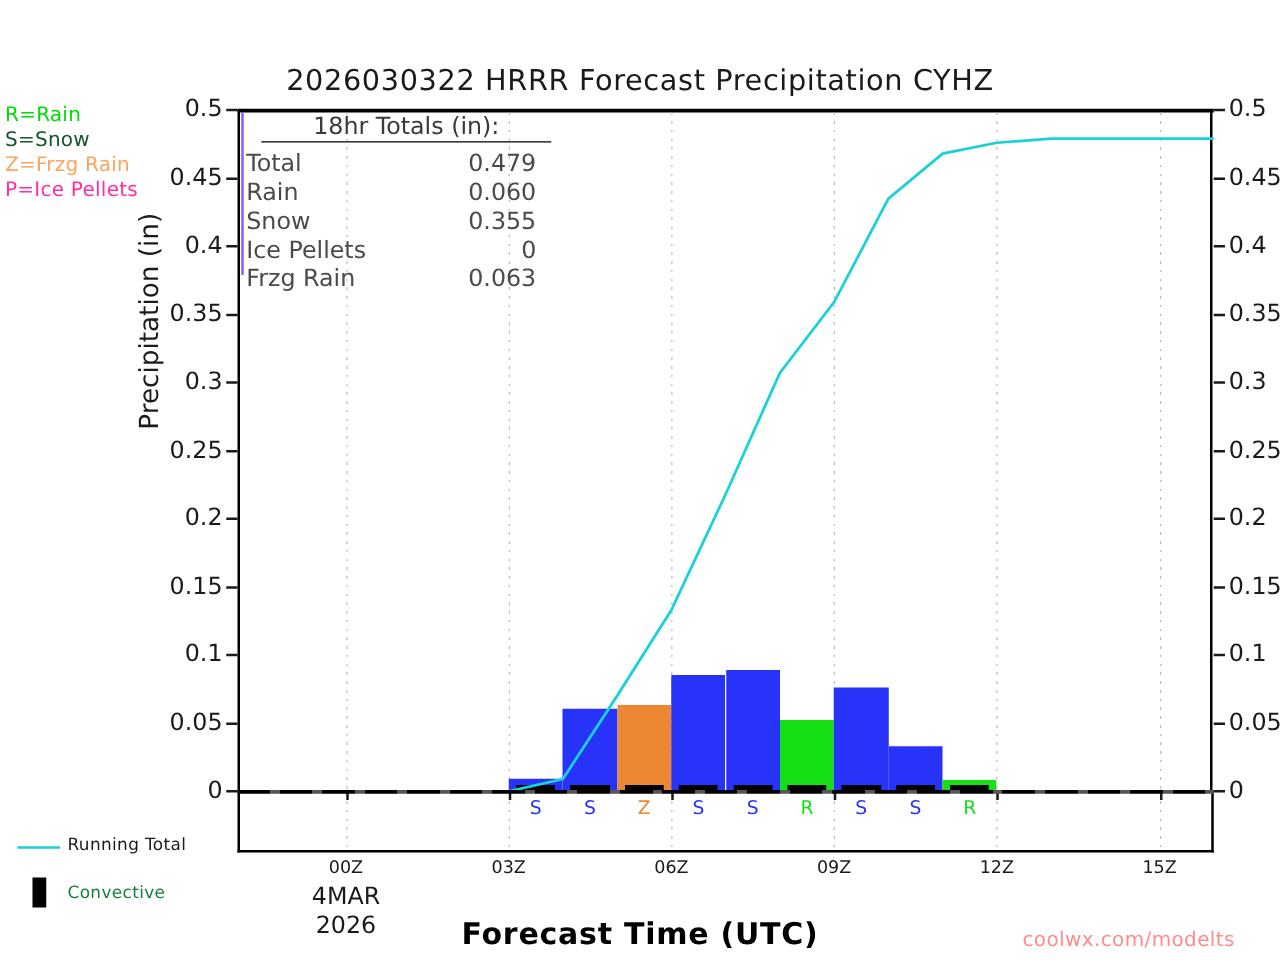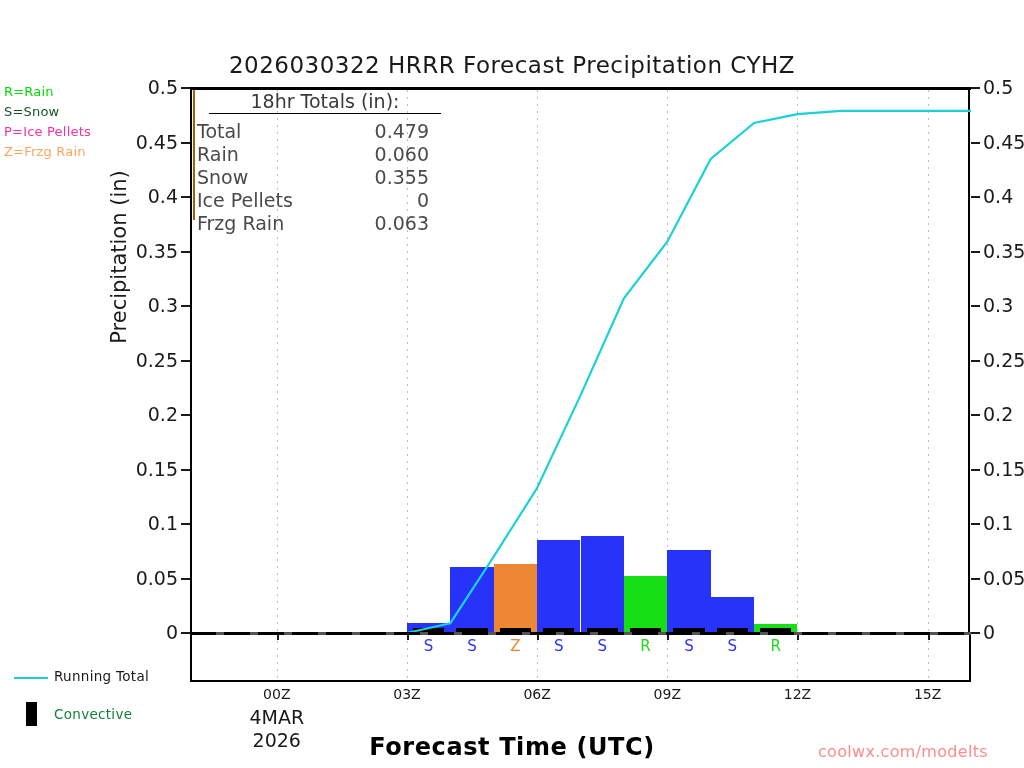--- a/index.html
+++ b/index.html
@@ -9,21 +9,21 @@
 
   
   #chart-title{
     position:absolute;left:0;top:52px;width:1024px;text-align:center;
     font-size:23px;color:#1a1a1a;letter-spacing:.5px;
     font-family:"DejaVu Sans",sans-serif;font-weight:400;
   }
 
   
   #ptype-legend{position:absolute;left:4px;top:82px;width:160px;}
-  #ptype-legend .pt{font-size:13px;line-height:20px;white-space:nowrap;letter-spacing:.2px;}
+  #ptype-legend .pt{font-size:16px;line-height:20px;white-space:nowrap;letter-spacing:.2px;}
 
   
   #yaxis-title{
     position:absolute;left:-21px;top:245px;width:280px;text-align:center;
     transform:rotate(-90deg);transform-origin:center center;
     font-size:21px;color:#1a1a1a;
   }
 
   
   #plot{
@@ -63,21 +63,21 @@
     font-size:24px;color:#000;font-weight:700;letter-spacing:.6px;}
 
   
   .bar{position:absolute;bottom:0;}
   .conv{position:absolute;bottom:0;height:5px;background:#000;}
   .ptype-letter{position:absolute;top:637px;font-size:15px;text-align:center;width:40px;}
 
   
   #totals-box{
     position:absolute;left:193px;top:90px;width:250px;height:130px;
-    border-left:2px solid #a16207;
+    border-left:2px solid #8b5cf6;
   }
   #totals-head{position:absolute;left:14px;top:0px;width:232px;font-size:19px;color:#3a3a3a;text-align:center;
     border-bottom:1.5px solid #000;padding-bottom:1px;}
   .trow{position:absolute;left:0px;width:250px;font-size:19px;color:#4a4a4a;height:23px;}
   .trow .tl{position:absolute;left:2px;}
   .trow .tv{position:absolute;left:0;width:234px;text-align:right;}
 
   
   #rt-legend-line{position:absolute;left:14px;top:677px;width:34px;height:2px;background:#1ad1d8;}
   #rt-legend-label{position:absolute;left:54px;top:668px;font-size:13.5px;color:#1a1a1a;letter-spacing:.3px;}
@@ -91,22 +91,22 @@
 </head>
 <body>
 
 <div id="stage">
 
   <div id="chart-title">2026030322 HRRR Forecast Precipitation CYHZ</div>
 
   <div id="ptype-legend">
       <div class="pt" style="color: rgb(0, 221, 0);">R=Rain</div>
       <div class="pt" style="color: #14532d;">S=Snow</div>
+      <div class="pt" style="color: rgb(255, 164, 92);">Z=Frzg Rain</div>
       <div class="pt" style="color: rgb(255, 47, 160);">P=Ice Pellets</div>
-      <div class="pt" style="color: rgb(255, 164, 92);">Z=Frzg Rain</div>
     </div>
 
   <div id="yaxis-title">Precipitation (in)</div>
 
   <div id="plot-top-rule"></div>
   <div id="plot"></div>
   <div id="bottom-box"></div>
 
   <div id="axes-layer">
       <div class="ytick left" style="top: 632px;"></div>

